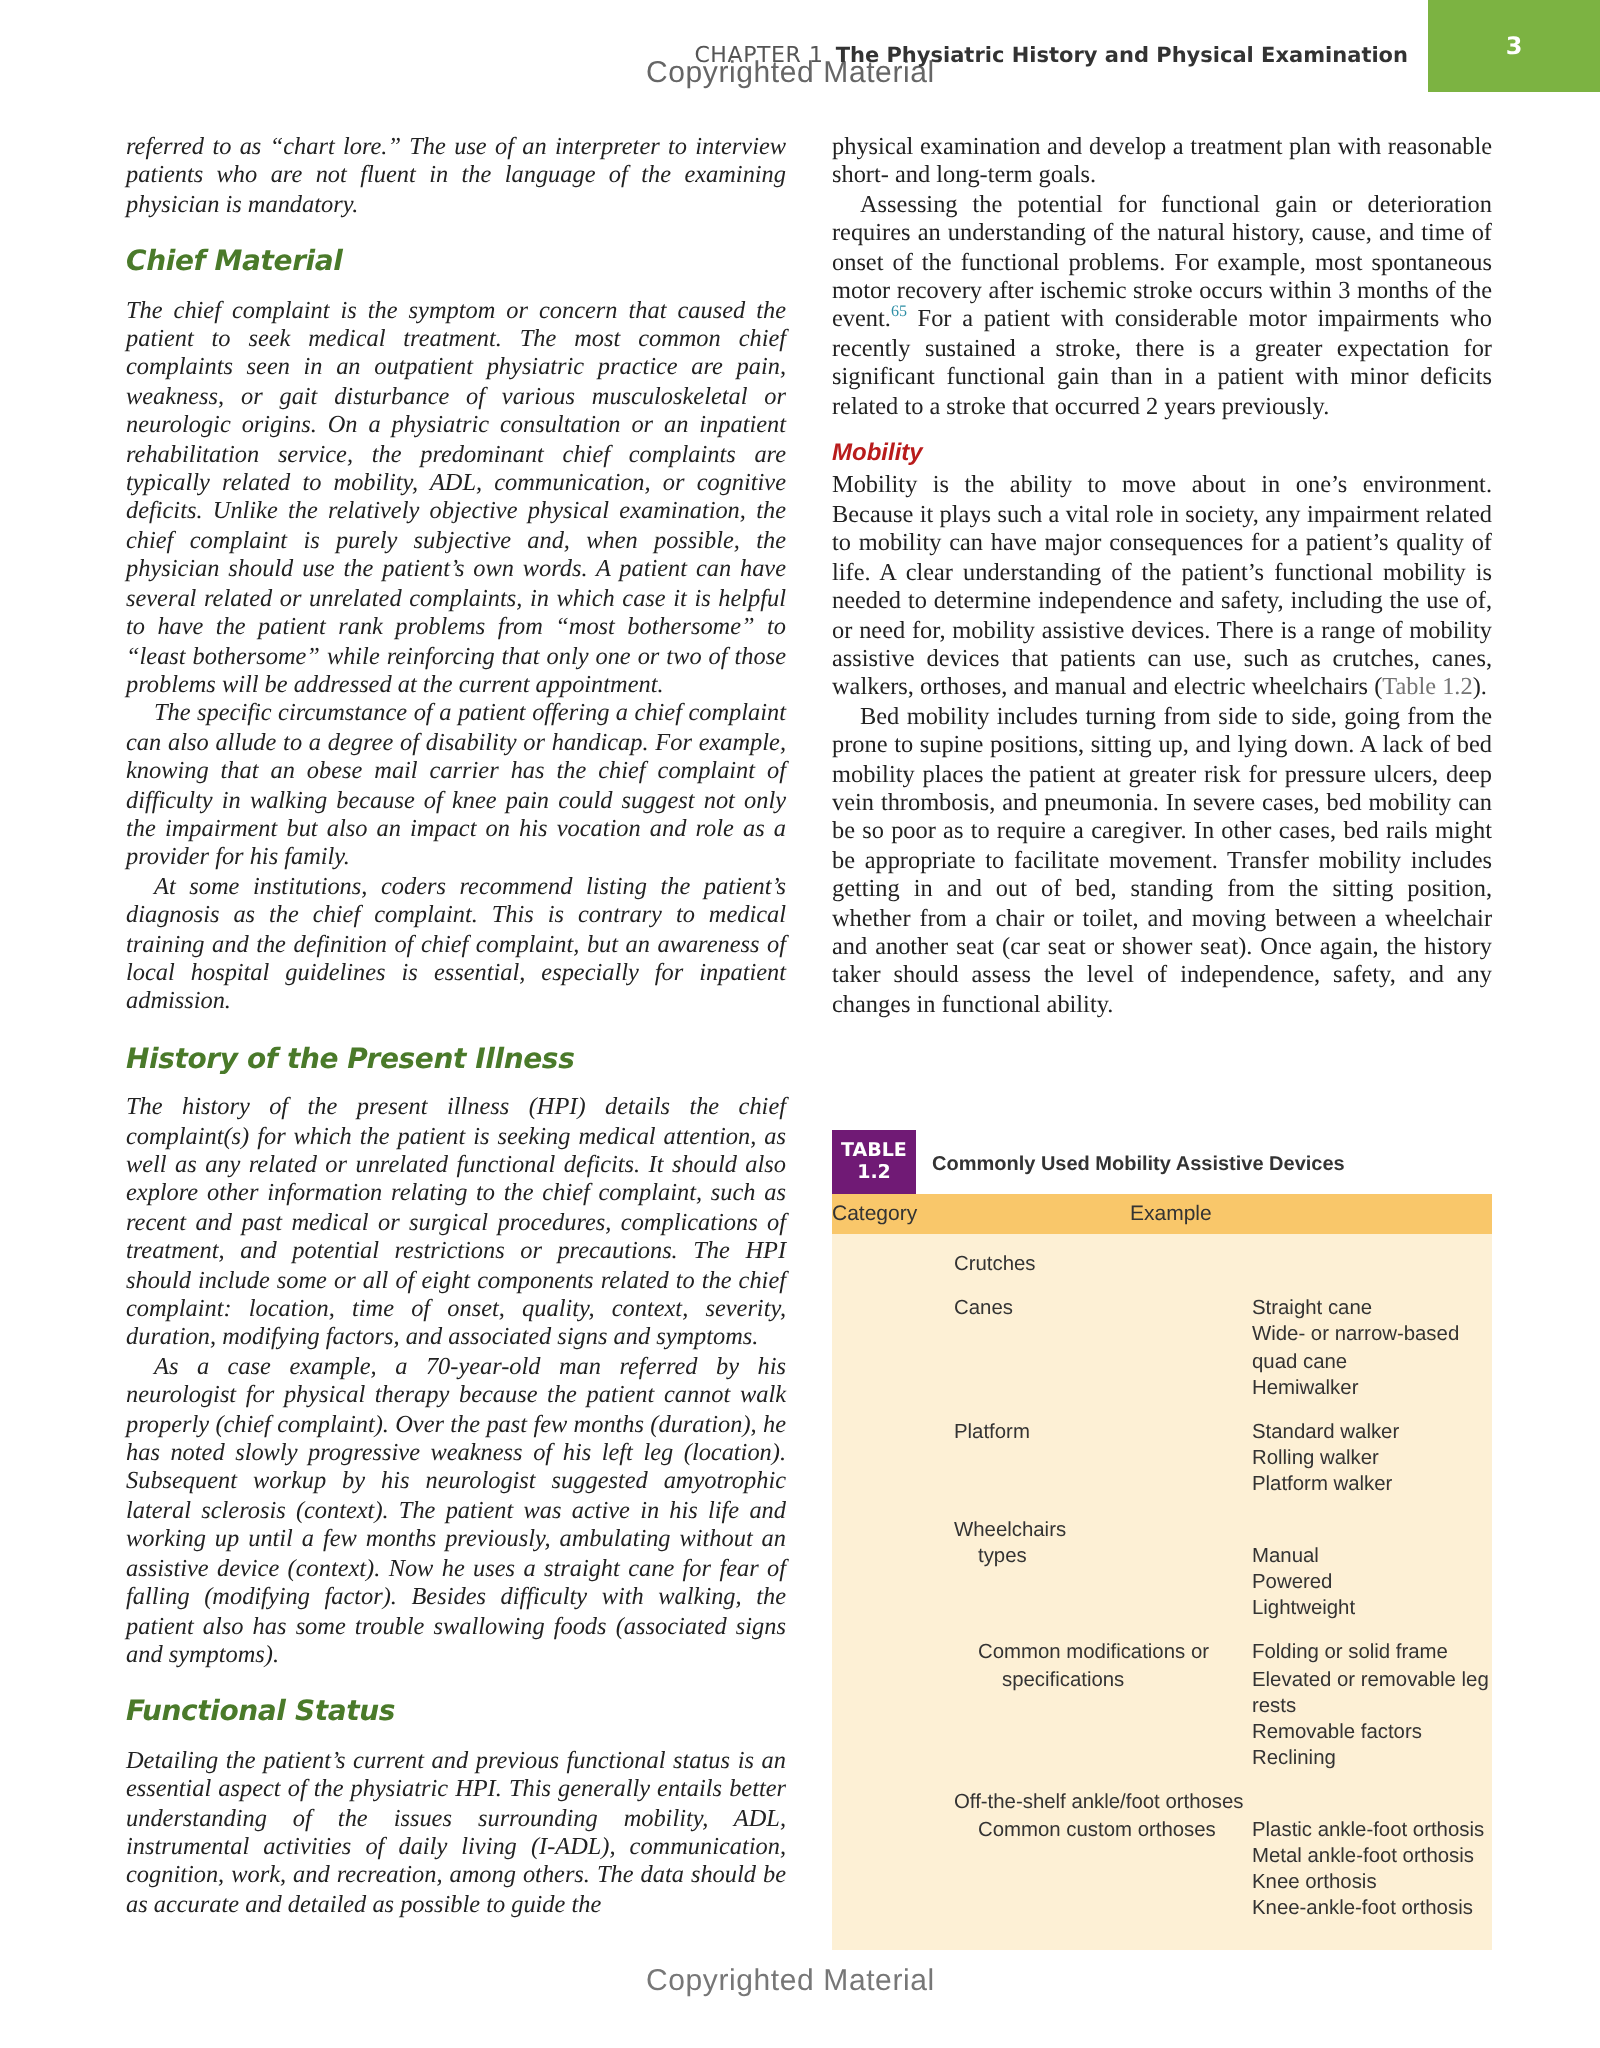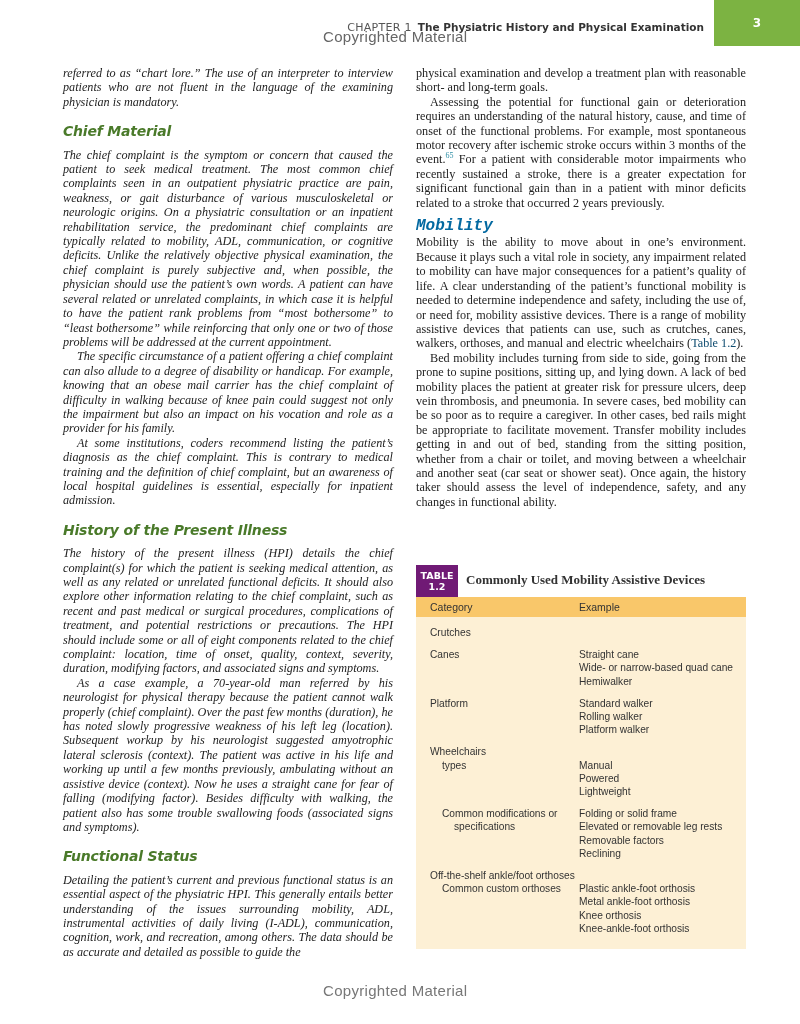--- a/index.html
+++ b/index.html
@@ -32,44 +32,44 @@
   }
   .col-left { left: 63px; font-style: italic; }
   .col-right { left: 416px; }
   .col p { margin: 0; }
   .col p.indent { text-indent: 14px; }
   .h2 {
     font-family: "DejaVu Sans", sans-serif; font-size: 14px; color: #4a7a2a;
     margin: 15px 0 9px 0; font-weight: 600; letter-spacing: -0.2px;
   }
   .h3 {
-    font-family: Liberation Mono, monospace; font-size: 16px; color: #0369a1;
+    font-family: Liberation Sans, sans-serif; font-size: 12px; color: #b91c1c;
     font-style: italic; font-weight: bold; margin: 9px 0 2px 0;
   }
-  .ref { color: #0c4a6e; }
+  .ref { color: #737373; }
   sup { font-size: 8px; color: #2e8fa6; line-height: 0; margin-top: 16px; }
   .table-box { position: absolute; left: 416px; top: 565px; width: 330px; }
   .tbl-header { display: flex; align-items: flex-end; height: 32px; }
   .tbl-badge {
     width: 42px; height: 32px; background: #701a75; color: #fff;
     font-family: "DejaVu Sans", sans-serif; font-weight: bold;
     display: flex; flex-direction: column; align-items: center; justify-content: center;
     font-size: 9.5px; line-height: 11px;
   }
   .tbl-title {
-    font-family: Liberation Serif, serif; font-weight: bold; font-size: 13px; color: #333;
+    font-family: Liberation Sans, sans-serif; font-weight: bold; font-size: 10px; color: #333;
     margin-left: 8px; padding-bottom: 9px;
   }
   .tbl-body { background: #fdf0d5; padding-bottom: 14px; }
   .tbl-cols {
     display: flex; background: #f9c76a; height: 20px; align-items: center;
     font-family: "Liberation Sans", sans-serif; font-size: 10.5px; color: #333;
   }
-  .tbl-cols .c1 { width: 149px; padding-left: 14px; }
-  .tbl-row { display: flex; font-family: "Liberation Sans", sans-serif; font-size: 10.2px; line-height: 13.2px; color: #333; margin-top: 9px; }
+  .tbl-cols .c1 { width: 149px; }
+  .tbl-row { display: flex; font-family: "Liberation Sans", sans-serif; font-size: 10.2px; line-height: 13.2px; color: #333; margin-top: 9px; padding-left: 47px; }
   .tbl-row .c1 { width: 149px; padding-left: 14px; box-sizing: content-box; }
   .tbl-row .c2 { flex: 1; }
   .tbl-row .c1 .sub { padding-left: 12px; }
   .tbl-row .c1 .sub2 { padding-left: 12px; }
   .tbl-row .c1 .sub2b { padding-left: 24px; }
   .line { display: block; }
 </style>
 </head>
 <body>
 

